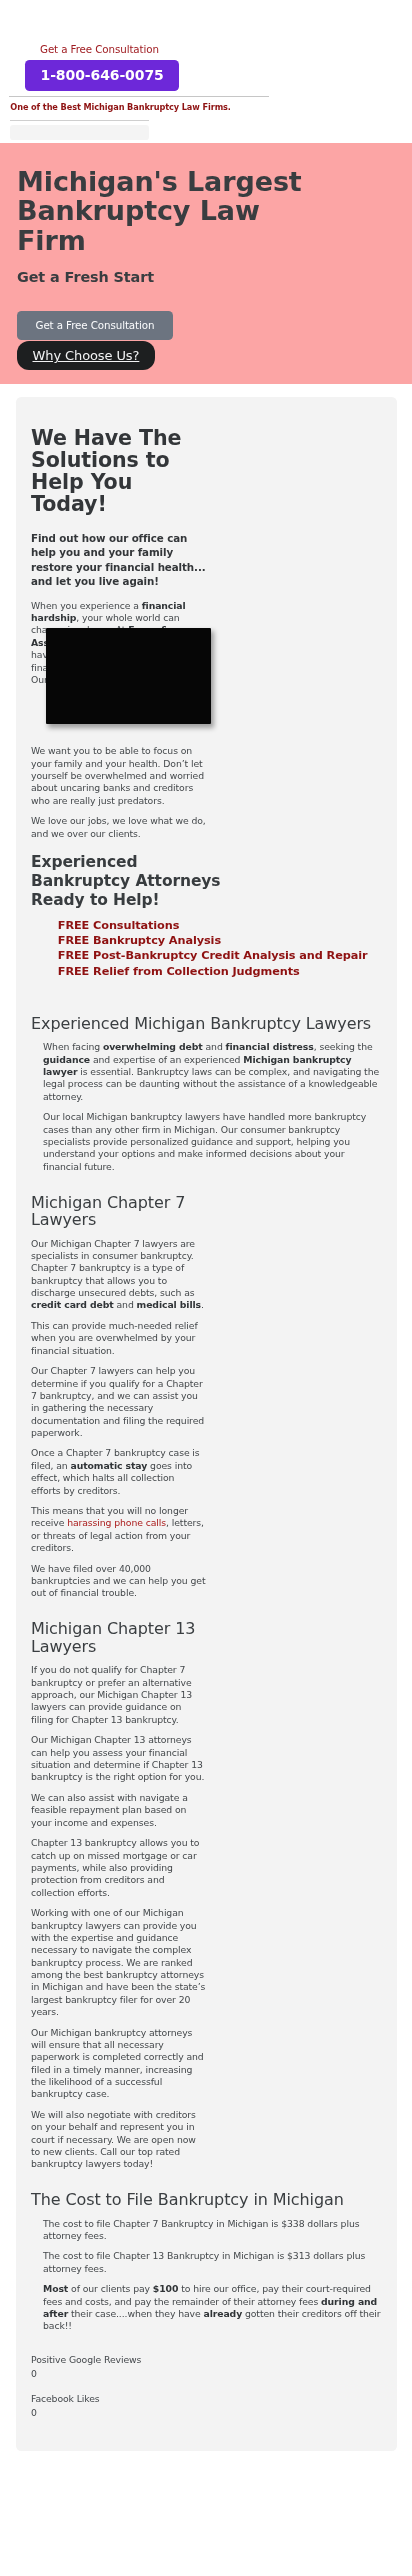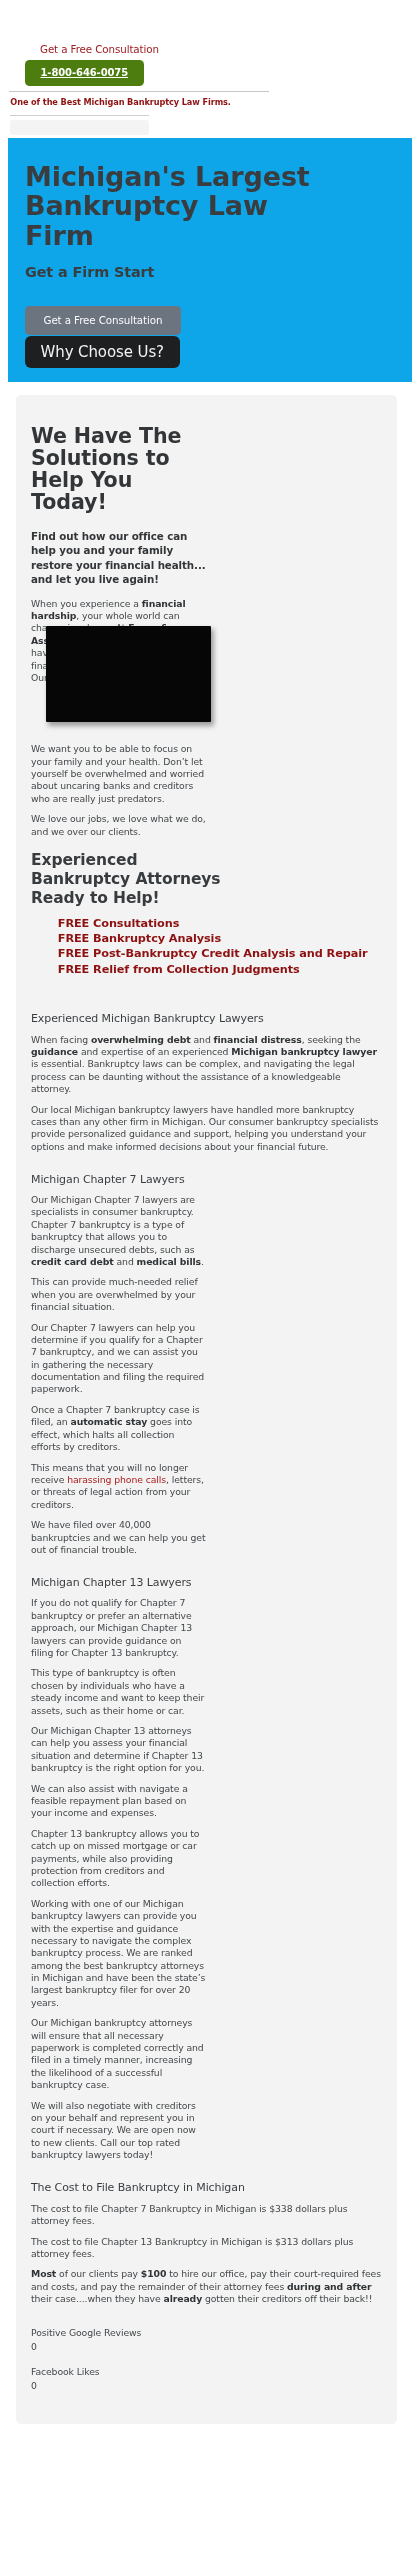--- a/index.html
+++ b/index.html
@@ -4,56 +4,56 @@
 <style>
   html,body{margin:0;padding:0;background:#ffffff;}
   body{
     width:412px;min-height:3936px;
     font-family:"DejaVu Sans","Liberation Sans",sans-serif;
     color:#44484b;letter-spacing:-0.1px;
   }
   a{text-decoration:none;cursor:pointer;}
   p{font-size:9.3px;line-height:1.33;margin:0 0 8.2px 0;}
   .narrow{max-width:175px;}
-  .wide{max-width:361px;}
+  .wide{max-width:361px;margin-left:12px;}
 
   
   .topbar{padding-top:43px;}
   .consult-link{display:block;margin-left:40px;color:#a01d22;font-size:10.3px;}
-  .phone-btn{display:inline-block;margin:5.2px 0 0 25px;background:#4d7c0f;color:#ffffff;
-    font-weight:bold;font-size:10px;padding:7.2px 15.5px;border-radius:4.6px;border:none;text-decoration:underline;}
+  .phone-btn{display:inline-block;margin:5.2px 0 0 25px;background:#6d28d9;color:#ffffff;
+    font-weight:bold;font-size:14px;padding:7.2px 15.5px;border-radius:4.6px;border:none;}
   .hr1{border:none;border-top:0.5px solid #c6c6c6;width:260px;margin:5.2px 0 0 9.3px;}
   .tagline{margin:5.7px 0 0 10.3px;color:#8e1212;font-weight:bold;font-size:8.2px;}
   .hr2{border:none;border-top:0.5px solid #cfcfcf;width:139px;margin:7.2px 0 0 10.3px;}
   .img-ph{width:139px;height:15.5px;background:#f4f4f4;border-radius:3.1px;margin:4.1px 0 3.1px 10.3px;}
 
   
-  .hero{background:#0ea5e9;padding:24px 17px 13.4px 17px;margin-left:8px;}
+  .hero{background:#fca5a5;padding:24px 17px 13.4px 17px;}
   .hero-title{margin:0;font-size:27px;line-height:1.08;font-weight:bold;color:#393d40;max-width:299px;}
   .hero-sub{margin:14.4px 0 0 0;font-size:14.4px;font-weight:bold;color:#393d40;}
   .hero-btns{margin-top:26px;}
   .btn-slate{display:inline-block;background:#6c7480;color:#fbfcfd;font-size:10.3px;
     padding:8.2px 18.5px;border-radius:4.6px;}
-  .btn-dark{display:inline-block;background:#1d1f20;color:#f2f3f4;font-size:15px;
-    padding:7.2px 15.5px;border-radius:6px;margin-top:1.5px;}
+  .btn-dark{display:inline-block;background:#1d1f20;color:#f2f3f4;font-size:13px;
+    padding:7.2px 15.5px;border-radius:12px;margin-top:1.5px;text-decoration:underline;}
 
   
   .card{position:relative;width:381px;margin:13.4px 15.5px 0 15.5px;background:#f3f3f3;
     border-radius:5.2px;padding:30px 15.5px 19.6px 15.5px;box-sizing:border-box;}
   .card-title{font-size:20.6px;line-height:1.07;font-weight:bold;color:#333639;max-width:160px;margin:0 0 15.5px 0;}
   .lead{font-size:10.3px;font-weight:bold;line-height:1.4;max-width:180px;color:#333639;margin:0 0 11.3px 0;}
   b{color:#303437;}
   .video-box{position:absolute;left:30px;top:231px;width:165px;height:96px;background:#060606;
     border-radius:1px;box-shadow:2.1px 3.1px 5.2px rgba(0,0,0,0.35);}
   .after-video{margin-top:59px;}
   .ready-title{font-size:15.5px;font-weight:bold;color:#383c3f;line-height:1.22;max-width:196px;margin:13.4px 0 9.3px 0;}
   .free-list{list-style:none;margin:0 0 21.6px 0;padding:0 0 0 14.4px;color:#8e1111;
     font-weight:bold;font-size:11.3px;line-height:1.2;}
   .free-list li{text-indent:12.4px;margin-bottom:1.5px;}
-  .h2{font-size:11px;font-weight:normal;color:#3a3e41;line-height:1.12;margin:20.6px 0 8.2px 0;}
+  .h2{font-size:16px;font-weight:normal;color:#3a3e41;line-height:1.12;margin:20.6px 0 8.2px 0;}
   .h2.first-wide{margin-top:37px;}
   .narrow-h{max-width:191px;}
   .rl{color:#ab1c1c;}
   .counters{margin-top:21.6px;}
   .counter{margin-bottom:13.4px;}
   .counter-label{font-size:9.3px;color:#45494d;}
   .counter-value{font-size:9.3px;color:#45494d;margin-top:3.1px;}
 </style>
 </head>
 <body>
@@ -62,21 +62,21 @@
   <a class="consult-link">Get a Free Consultation</a>
   <a class="phone-btn">1-800-646-0075</a>
   <hr class="hr1">
   <div class="tagline">One of the Best Michigan Bankruptcy Law Firms.</div>
   <hr class="hr2">
   <div class="img-ph"></div>
 </div>
 
 <div class="hero">
   <h1 class="hero-title">Michigan's Largest Bankruptcy Law Firm</h1>
-  <h2 class="hero-sub">Get a Firm Start</h2>
+  <h2 class="hero-sub">Get a Fresh Start</h2>
   <div class="hero-btns">
     <div><a class="btn-slate">Get a Free Consultation</a></div>
     <div><a class="btn-dark">Why Choose Us?</a></div>
   </div>
 </div>
 
 <div class="card">
   <div class="video-box"></div>
 
   <h1 class="card-title">We Have The Solutions to Help You Today!</h1>
@@ -100,21 +100,20 @@
   <h2 class="h2 narrow-h">Michigan Chapter 7 Lawyers</h2>
   <p class="narrow">Our Michigan Chapter 7 lawyers are specialists in consumer bankruptcy. Chapter 7 bankruptcy is a type of bankruptcy that allows you to discharge unsecured debts, such as <b>credit card debt</b> and <b>medical bills</b>.</p>
   <p class="narrow">This can provide much-needed relief when you are overwhelmed by your financial situation.</p>
   <p class="narrow">Our Chapter 7 lawyers can help you determine if you qualify for a Chapter 7 bankruptcy, and we can assist you in gathering the necessary documentation and filing the required paperwork.</p>
   <p class="narrow">Once a Chapter 7 bankruptcy case is filed, an <b>automatic stay</b> goes into effect, which halts all collection efforts by creditors.</p>
   <p class="narrow">This means that you will no longer receive <a class="rl">harassing phone calls</a>, letters, or threats of legal action from your creditors.</p>
   <p class="narrow">We have filed over 40,000 bankruptcies and we can help you get out of financial trouble.</p>
 
   <h2 class="h2 narrow-h">Michigan Chapter 13 Lawyers</h2>
   <p class="narrow">If you do not qualify for Chapter 7 bankruptcy or prefer an alternative approach, our Michigan Chapter 13 lawyers can provide guidance on filing for Chapter 13 bankruptcy.</p>
-  <p class="narrow">This type of bankruptcy is often chosen by individuals who have a steady income and want to keep their assets, such as their home or car.</p>
   <p class="narrow">Our Michigan Chapter 13 attorneys can help you assess your financial situation and determine if Chapter 13 bankruptcy is the right option for you.</p>
   <p class="narrow">We can also assist with navigate a feasible repayment plan based on your income and expenses.</p>
   <p class="narrow">Chapter 13 bankruptcy allows you to catch up on missed mortgage or car payments, while also providing protection from creditors and collection efforts.</p>
   <p class="narrow">Working with one of our Michigan bankruptcy lawyers can provide you with the expertise and guidance necessary to navigate the complex bankruptcy process. We are ranked among the best bankruptcy attorneys in Michigan and have been the state’s largest bankruptcy filer for over 20 years.</p>
   <p class="narrow">Our Michigan bankruptcy attorneys will ensure that all necessary paperwork is completed correctly and filed in a timely manner, increasing the likelihood of a successful bankruptcy case.</p>
   <p class="narrow">We will also negotiate with creditors on your behalf and represent you in court if necessary. We are open now to new clients. Call our top rated bankruptcy lawyers today!</p>
 
   <h2 class="h2">The Cost to File Bankruptcy in Michigan</h2>
   <p class="wide">The cost to file Chapter 7 Bankruptcy in Michigan is $338 dollars plus attorney fees.</p>
   <p class="wide">The cost to file Chapter 13 Bankruptcy in Michigan is $313 dollars plus attorney fees.</p>

